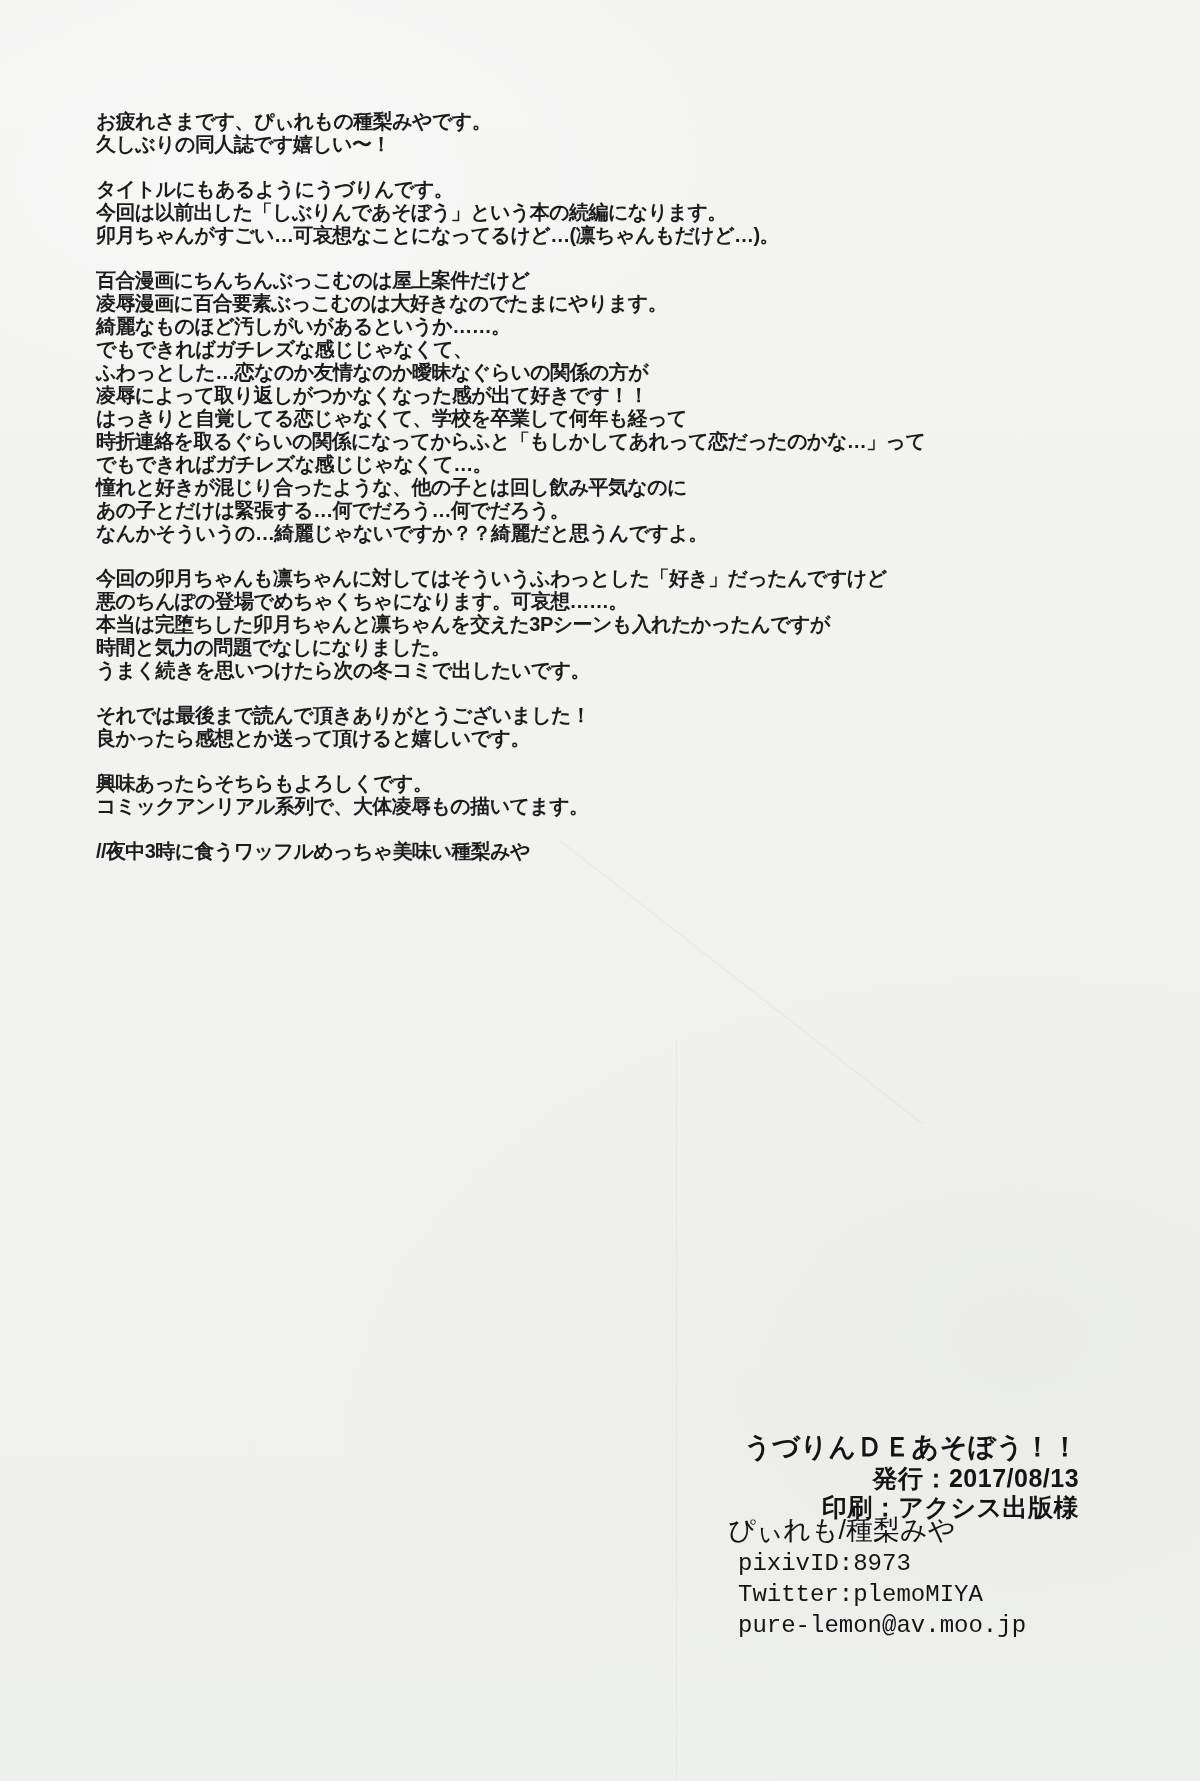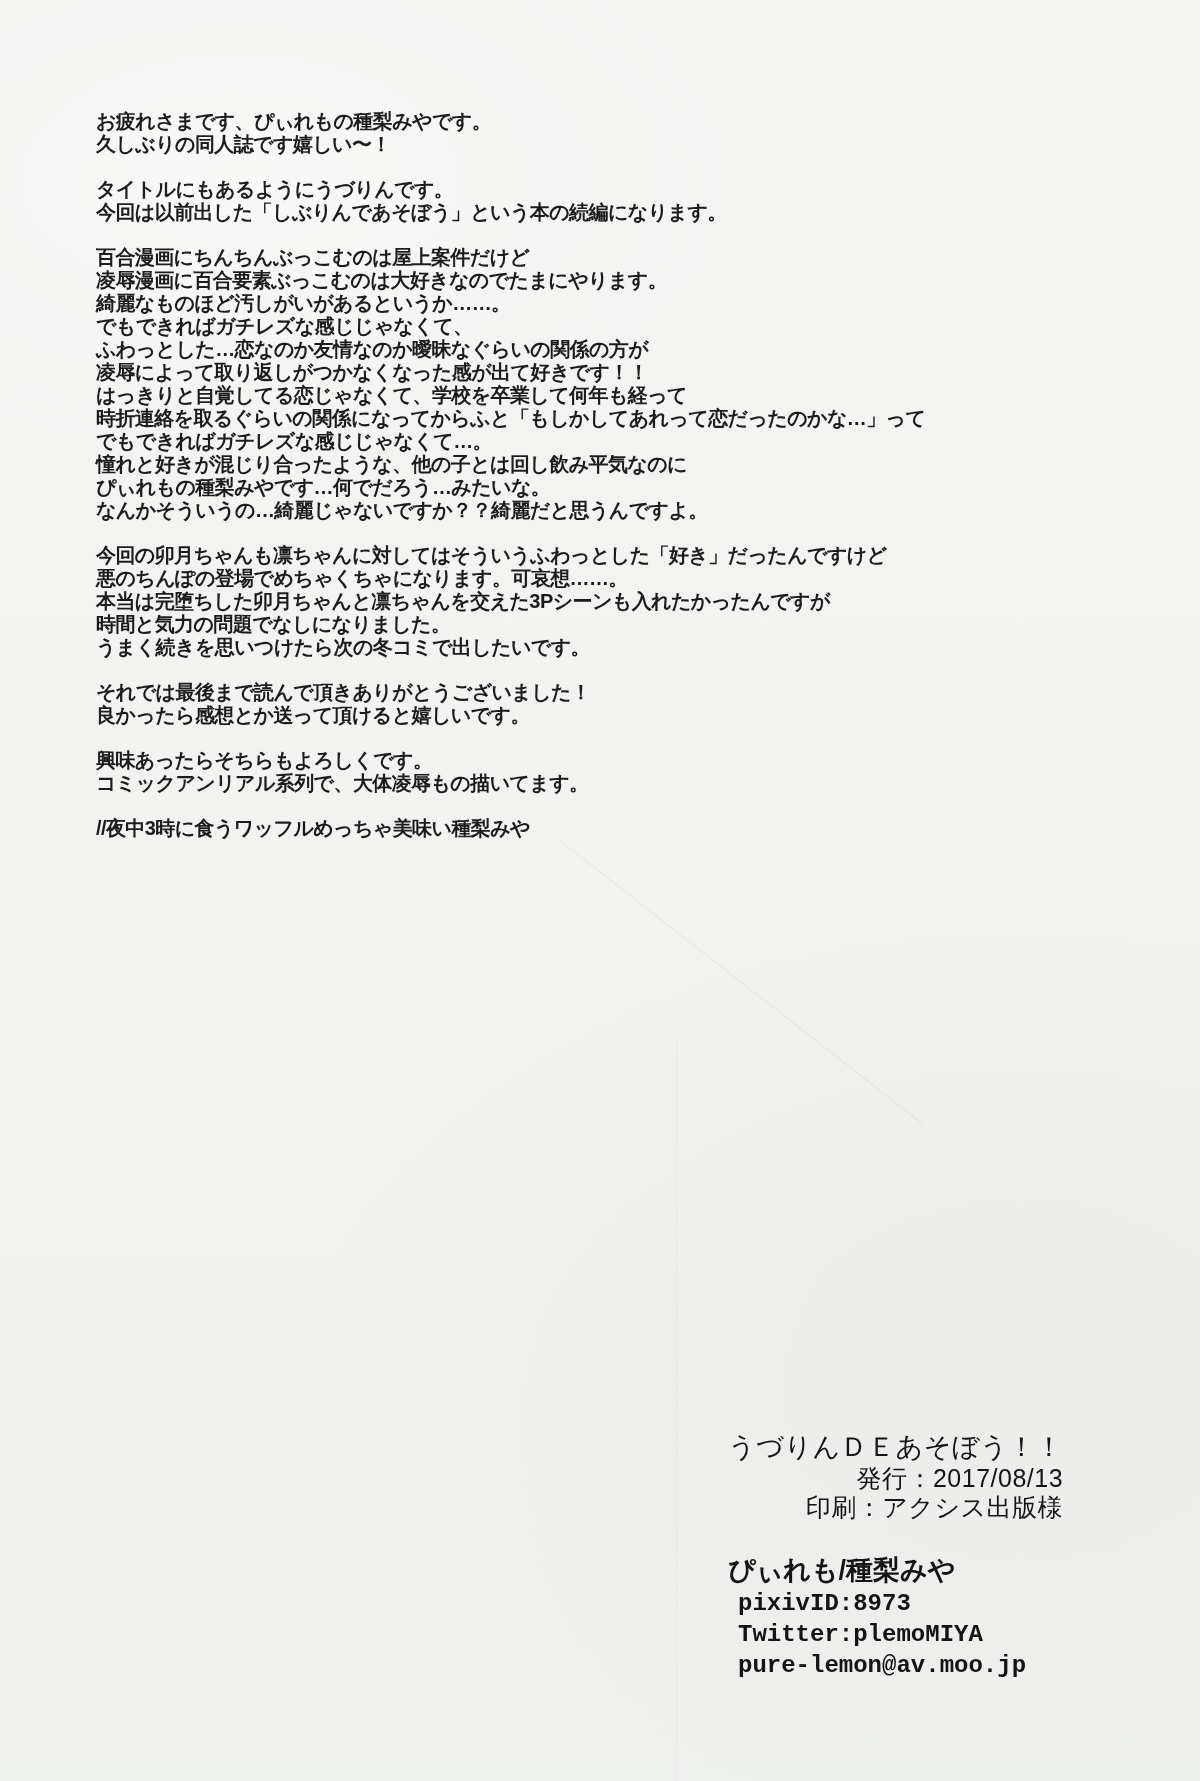--- a/index.html
+++ b/index.html
@@ -59,43 +59,43 @@
     font-weight: 700;
     line-height: 23px;
     letter-spacing: -0.6px;
     white-space: nowrap;
   }
   .afterword .para {
     margin: 0 0 22px 0;
   }
   .colophon {
     position: absolute;
-    left: 728px;
+    left: 744px;
     top: 1430px;
     color: #141414;
-    font-weight: 400;
+    font-weight: 700;
     white-space: nowrap;
   }
   .colophon .title-line {
     font-size: 27px;
     line-height: 34px;
     letter-spacing: 0.5px;
   }
   .colophon .info-line {
     font-size: 25px;
     line-height: 29px;
     letter-spacing: 0.5px;
     text-align: right;
   }
   .colophon-contact {
     position: absolute;
     left: 728px;
-    top: 1552px;
+    top: 1512px;
     color: #141414;
-    font-weight: 700;
+    font-weight: 400;
     white-space: nowrap;
   }
   .colophon-contact .circle-line {
     font-size: 27px;
     line-height: 36px;
   }
   .colophon-contact .mono-line {
     font-family: "Liberation Mono", "DejaVu Sans Mono", monospace;
     font-size: 24px;
     line-height: 31px;
@@ -111,33 +111,34 @@
   <div class="crease-diagonal"></div>
 
   <div class="afterword" id="afterword">
       <div class="para">
         <div>お疲れさまです、ぴぃれもの種梨みやです。</div>
         <div>久しぶりの同人誌です嬉しい〜！</div>
       </div>
       <div class="para">
         <div>タイトルにもあるようにうづりんです。</div>
         <div>今回は以前出した「しぶりんであそぼう」という本の続編になります。</div>
+        <div>卯月ちゃんがすごい…可哀想なことになってるけど…(凛ちゃんもだけど…)。</div>
       </div>
       <div class="para">
         <div>百合漫画にちんちんぶっこむのは屋上案件だけど</div>
         <div>凌辱漫画に百合要素ぶっこむのは大好きなのでたまにやります。</div>
         <div>綺麗なものほど汚しがいがあるというか……。</div>
         <div>でもできればガチレズな感じじゃなくて、</div>
         <div>ふわっとした…恋なのか友情なのか曖昧なぐらいの関係の方が</div>
         <div>凌辱によって取り返しがつかなくなった感が出て好きです！！</div>
         <div>はっきりと自覚してる恋じゃなくて、学校を卒業して何年も経って</div>
         <div>時折連絡を取るぐらいの関係になってからふと「もしかしてあれって恋だったのかな…」って</div>
         <div>でもできればガチレズな感じじゃなくて…。</div>
         <div>憧れと好きが混じり合ったような、他の子とは回し飲み平気なのに</div>
-        <div>ぴぃれもの種梨みやです…何でだろう…みたいな。</div>
+        <div>あの子とだけは緊張する…何でだろう…何でだろう。</div>
         <div>なんかそういうの…綺麗じゃないですか？？綺麗だと思うんですよ。</div>
       </div>
       <div class="para">
         <div>今回の卯月ちゃんも凛ちゃんに対してはそういうふわっとした「好き」だったんですけど</div>
         <div>悪のちんぽの登場でめちゃくちゃになります。可哀想……。</div>
         <div>本当は完堕ちした卯月ちゃんと凛ちゃんを交えた3Pシーンも入れたかったんですが</div>
         <div>時間と気力の問題でなしになりました。</div>
         <div>うまく続きを思いつけたら次の冬コミで出したいです。</div>
       </div>
       <div class="para">

